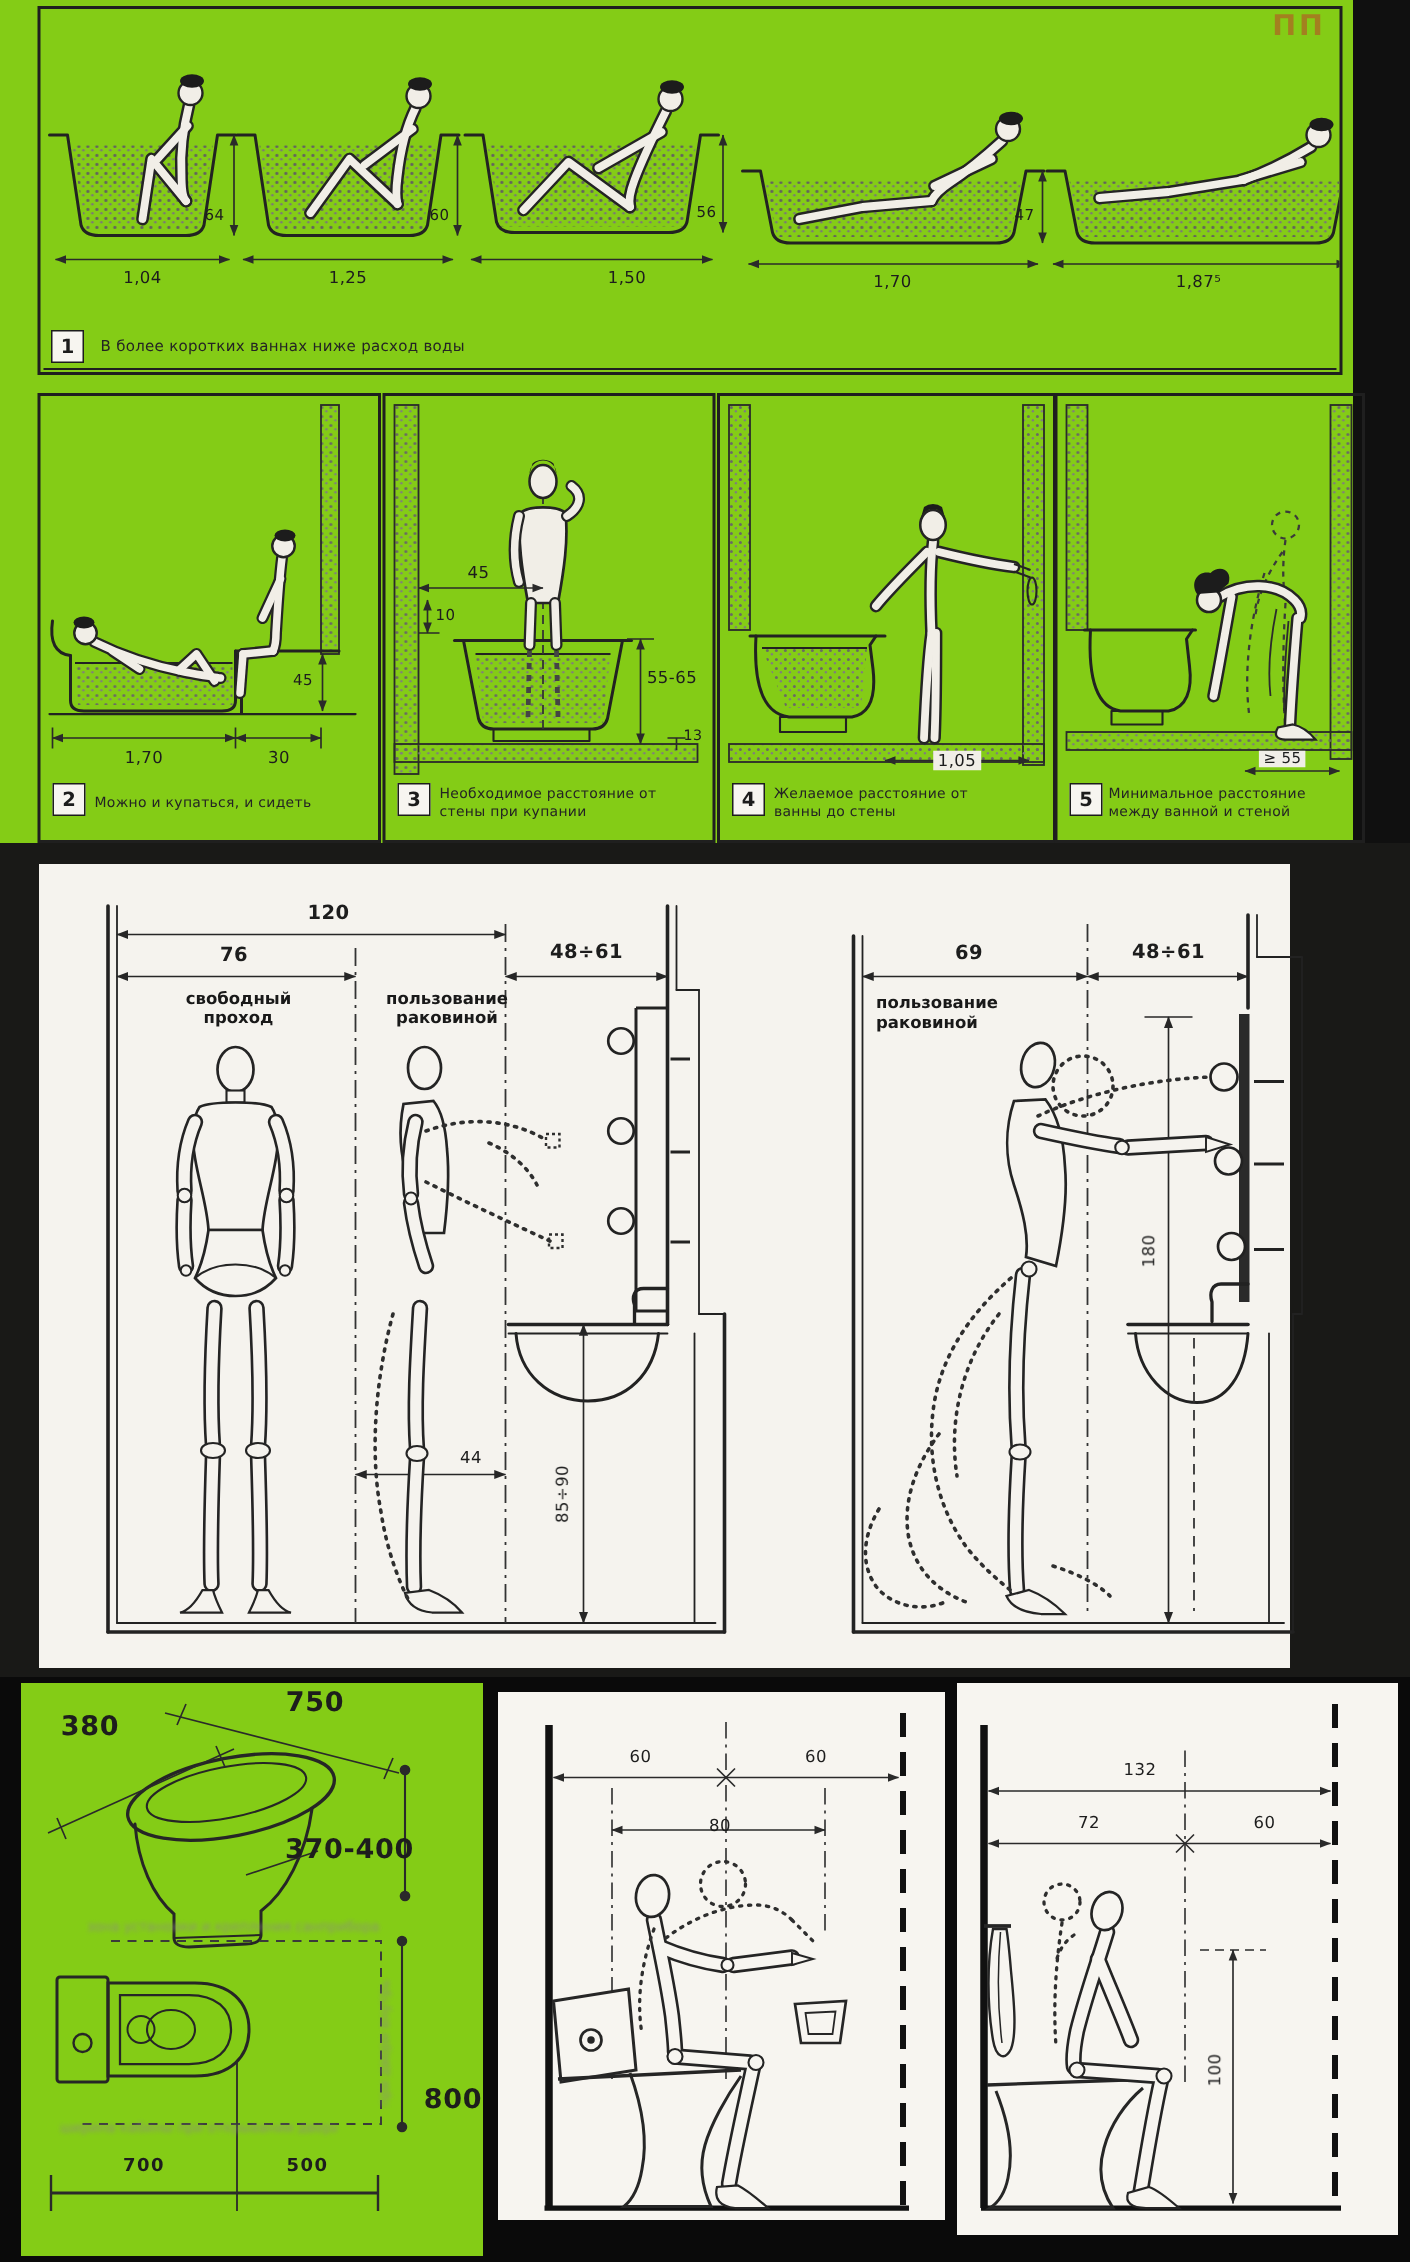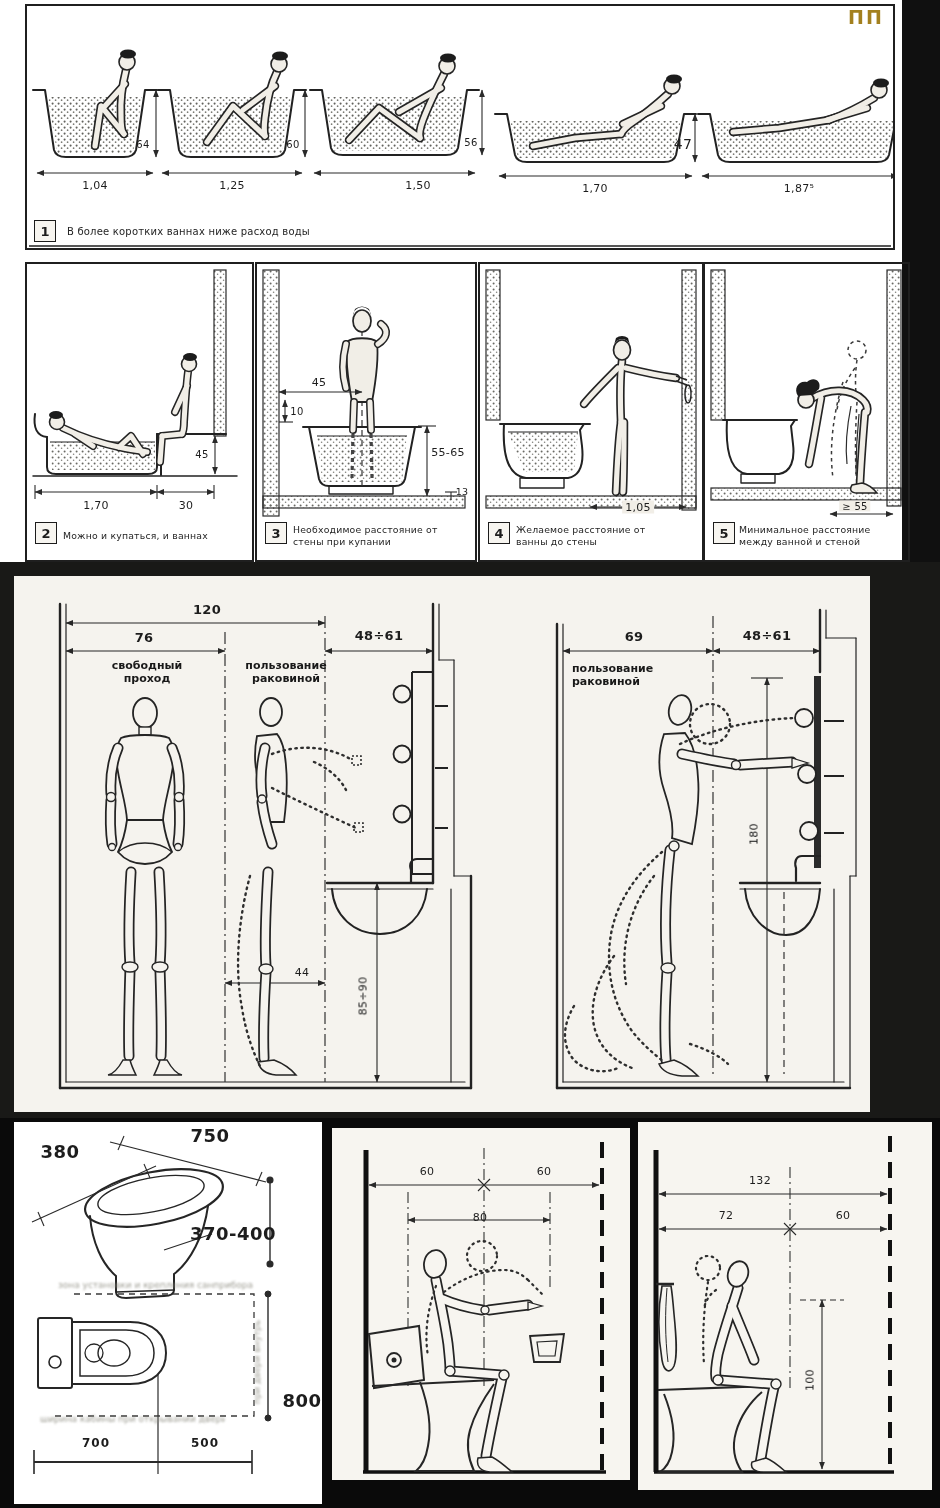--- a/index.html
+++ b/index.html
@@ -1,19 +1,19 @@
 <!DOCTYPE html>
 <html><head>
 <meta charset="utf-8">
 <style>
   html,body{margin:0;padding:0;background:#0c0c0c;}
   .page{position:relative;width:940px;height:1508px;background:#0c0c0c;overflow:hidden;
         font-family:"DejaVu Sans",sans-serif;}
   .abs{position:absolute;}
-  .paper{background:#ffffff;}
+  .paper{background:#84cc16;}
   .paper2{background:#f5f3ee;}
   .frame{border:2px solid #1f1f1f;}
   svg{position:absolute;left:0;top:0;}
   
   .lb{position:absolute;transform:translate(-50%,-50%);white-space:nowrap;color:#1d1d1d;
       font-size:11px;letter-spacing:.3px;filter:blur(.25px);}
   .lb.big{font-size:13px;font-weight:600;}
   .lb.huge{font-size:18px;font-weight:600;letter-spacing:.5px;}
   .lb.mega{font-size:12px;font-weight:600;letter-spacing:1px;}
   .lb.rot{transform:translate(-50%,-50%) rotate(-90deg);}
@@ -131,21 +131,21 @@
       <line x1="2" y1="240" x2="864" y2="240" stroke="#1f1f1f" stroke-width="1.4"></line>
     </svg>
     <div class="lb" style="left:68px;top:179px;">1,04</div>
     <div class="lb" style="left:205px;top:179px;">1,25</div>
     <div class="lb" style="left:367px;top:179px;margin-left:24px;">1,50</div>
     <div class="lb" style="left:568px;top:182px;">1,70</div>
     <div class="lb" style="left:772px;top:182px;">1,87⁵</div>
     <div class="lb" style="left:116px;top:138px;font-size:10px;">64</div>
     <div class="lb" style="left:266px;top:138px;font-size:10px;">60</div>
     <div class="lb" style="left:444px;top:136px;font-size:10px;">56</div>
-    <div class="lb" style="left:656px;top:138px;font-size:14px;">47</div>
+    <div class="lb" style="left:656px;top:138px;font-size:10px;">47</div>
     <div class="numbox" style="left:7px;top:214px;">1</div>
     <div class="cap" style="left:40px;top:220px;width:320px;font-size:10px;">В более коротких ваннах ниже расход воды</div>
   </div>
 
   <div class="abs frame" style="left:25px;top:262px;width:225px;height:296px;">
     <svg width="225" height="296" viewBox="0 0 225 296">
       <defs>
         <pattern id="pb" width="6" height="6" patternUnits="userSpaceOnUse">
           <circle cx="1.6" cy="1.6" r="1" fill="#6a6a64"></circle>
             <circle cx="4.6" cy="4.2" r=".8" fill="#80807a"></circle>
@@ -194,21 +194,21 @@
         <line x1="8" y1="221" x2="8" y2="235"></line>
           <line x1="130" y1="221" x2="130" y2="235"></line>
           <line x1="187" y1="221" x2="187" y2="235"></line>
         <line x1="188" y1="172" x2="188" y2="210" marker-start="url(#mb)" marker-end="url(#mb)"></line>
       </g>
     </svg>
     <div class="lb" style="left:69px;top:241px;">1,70</div>
     <div class="lb" style="left:159px;top:241px;">30</div>
     <div class="lb" style="left:175px;top:190px;font-size:10px;">45</div>
     <div class="numbox" style="left:8px;top:258px;">2</div>
-    <div class="cap" style="left:36px;top:266px;width:180px;">Можно и купаться, и ваннах</div>
+    <div class="cap" style="left:36px;top:266px;width:180px;">Можно и купаться, и сидеть</div>
   </div>
 
   <div class="abs frame" style="left:255px;top:262px;width:218px;height:296px;">
     <svg width="218" height="296" viewBox="0 0 218 296">
       <defs>
         <pattern id="pc" width="6" height="6" patternUnits="userSpaceOnUse">
           <circle cx="1.6" cy="1.6" r="1" fill="#6a6a64"></circle>
             <circle cx="4.6" cy="4.2" r=".8" fill="#80807a"></circle>
         </pattern>
         <marker id="mc" viewBox="0 0 10 10" refX="8.5" refY="5" markerWidth="7.5" markerHeight="7.5" orient="auto-start-reverse">
@@ -368,21 +368,21 @@
       <g stroke="#2a2a2a" stroke-width="1.1" fill="none">
         <line x1="125" y1="250" x2="188" y2="250" marker-start="url(#me)" marker-end="url(#me)"></line>
       </g>
     </svg>
     <div class="lb bgp" style="left:150px;top:242px;font-size:10px;">≥ 55</div>
     <div class="numbox" style="left:8px;top:258px;">5</div>
     <div class="cap" style="left:34px;top:260px;width:160px;">Минимальное расстояние между ванной и стеной</div>
   </div>
 
   <div class="abs" style="left:0;top:562px;width:940px;height:556px;background:#191917;"></div>
-  <div class="abs paper2" style="left:14px;top:576px;width:834px;height:536px;padding-left:22px;">
+  <div class="abs paper2" style="left:26px;top:576px;width:834px;height:536px;">
     <svg width="906" height="536" viewBox="0 0 906 536">
       <defs>
         <marker id="mf" viewBox="0 0 10 10" refX="8.5" refY="5" markerWidth="8" markerHeight="8" orient="auto-start-reverse">
           <path d="M0 1.5 L9 5 L0 8.5 Z" fill="#262626"></path>
         </marker>
       </defs>
 
       <g stroke="#222" fill="none" stroke-width="2.4" stroke-linecap="round">
         <line x1="46" y1="28" x2="46" y2="512"></line>
           <line x1="52" y1="28" x2="52" y2="506" stroke-width="1.2"></line>

